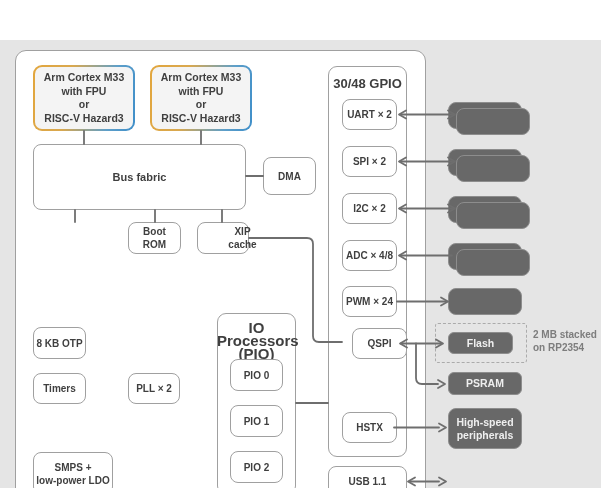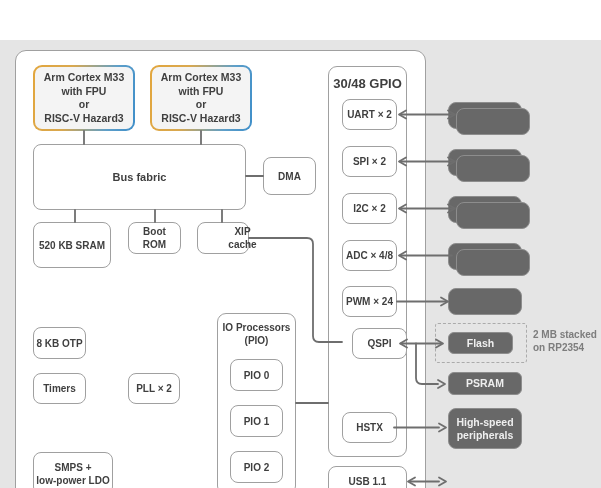--- a/index.html
+++ b/index.html
@@ -71,23 +71,20 @@
     </div>
   </div>
 
   <div class="blk" style="left:33px;top:104px;width:213px;height:66px;font-size:11px;">
     <span>Bus fabric</span>
   </div>
   <div class="blk" style="left:263px;top:117px;width:53px;height:38px;">
     <span>DMA</span>
   </div>
 
-  <div class="blk" style="left:33px;top:182px;width:78px;height:46px;">
-    <span>520 KB SRAM</span>
-  </div>
   <div class="blk" style="left:128px;top:182px;width:53px;height:32px;">
     <span class="lbl">Boot</span>
     <span class="lbl">ROM</span>
   </div>
   <div class="blk" style="left:197px;top:182px;width:52px;height:32px;padding-left:39px;">
     <span class="lbl">XIP</span>
     <span class="lbl">cache</span>
   </div>
 
   <div class="blk" style="left:33px;top:287px;width:53px;height:32px;font-size:10px;">
@@ -98,21 +95,21 @@
   </div>
   <div class="blk" style="left:128px;top:333px;width:52px;height:31px;">
     <span>PLL × 2</span>
   </div>
   <div class="blk" style="left:33px;top:412px;width:80px;height:43px;">
     <span class="lbl">SMPS +</span>
     <span class="lbl">low-power LDO</span>
   </div>
 
   <div class="container-blk" style="left:217px;top:273px;width:79px;height:182px;"></div>
-  <div class="abs" style="left:217px;top:281px;width:79px;text-align:center;font-size:10px;line-height:13px;">
+  <div class="abs" style="left:217px;top:281px;width:79px;text-align:center;font-size:15px;line-height:13px;">
     <span class="lbl">IO Processors</span>
     <span class="lbl">(PIO)</span>
   </div>
   <div class="blk" style="left:230px;top:319px;width:53px;height:32px;">
     <span>PIO 0</span>
   </div>
   <div class="blk" style="left:230px;top:365px;width:53px;height:32px;">
     <span>PIO 1</span>
   </div>
   <div class="blk" style="left:230px;top:411px;width:53px;height:32px;">

